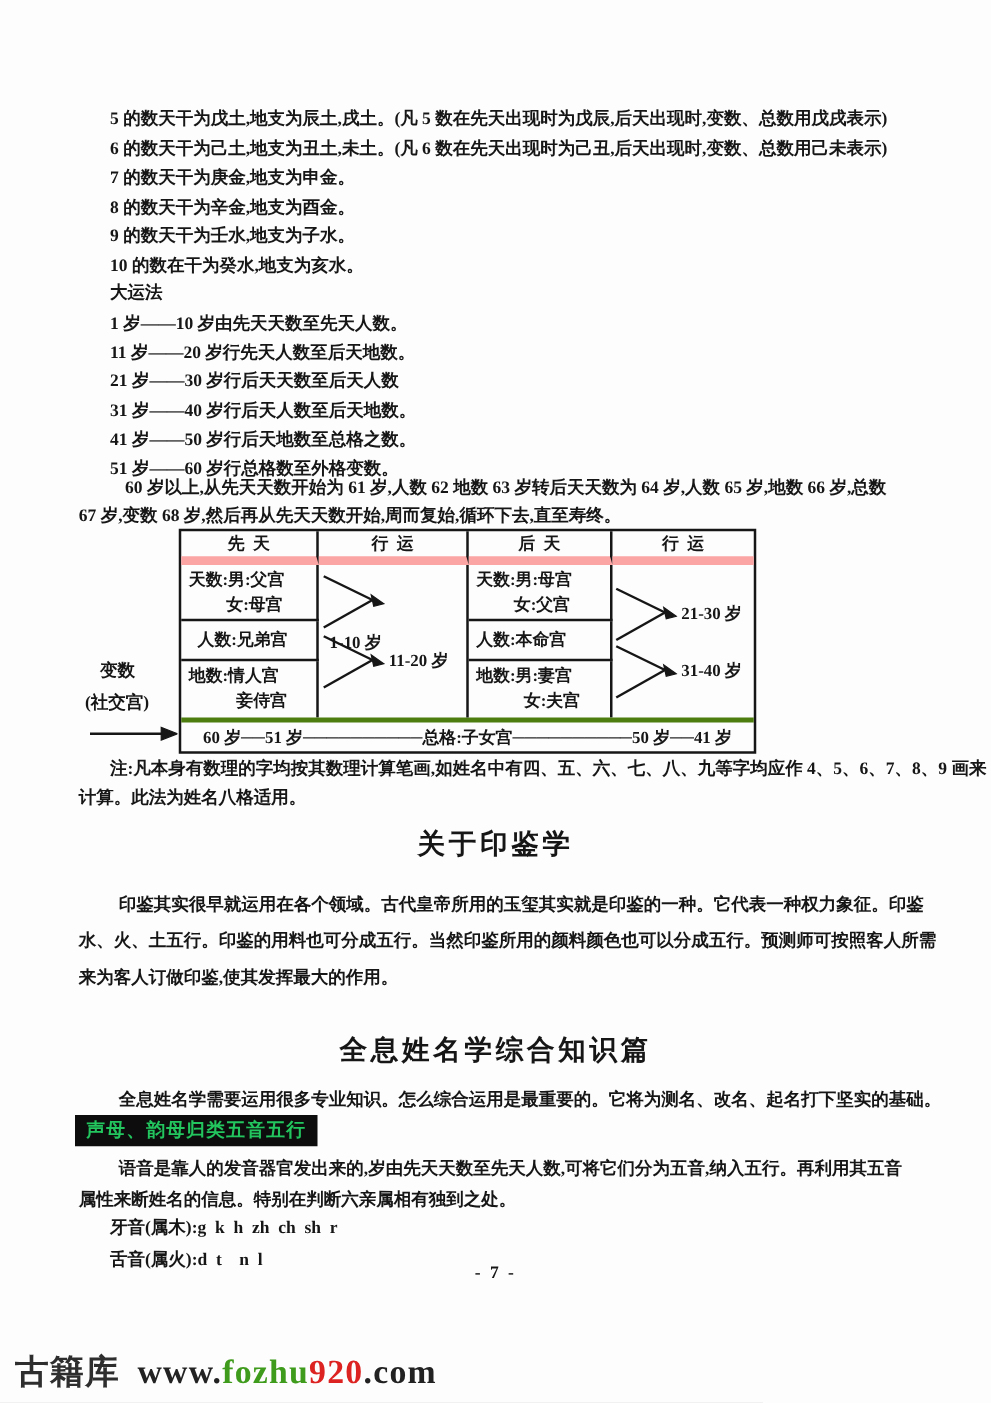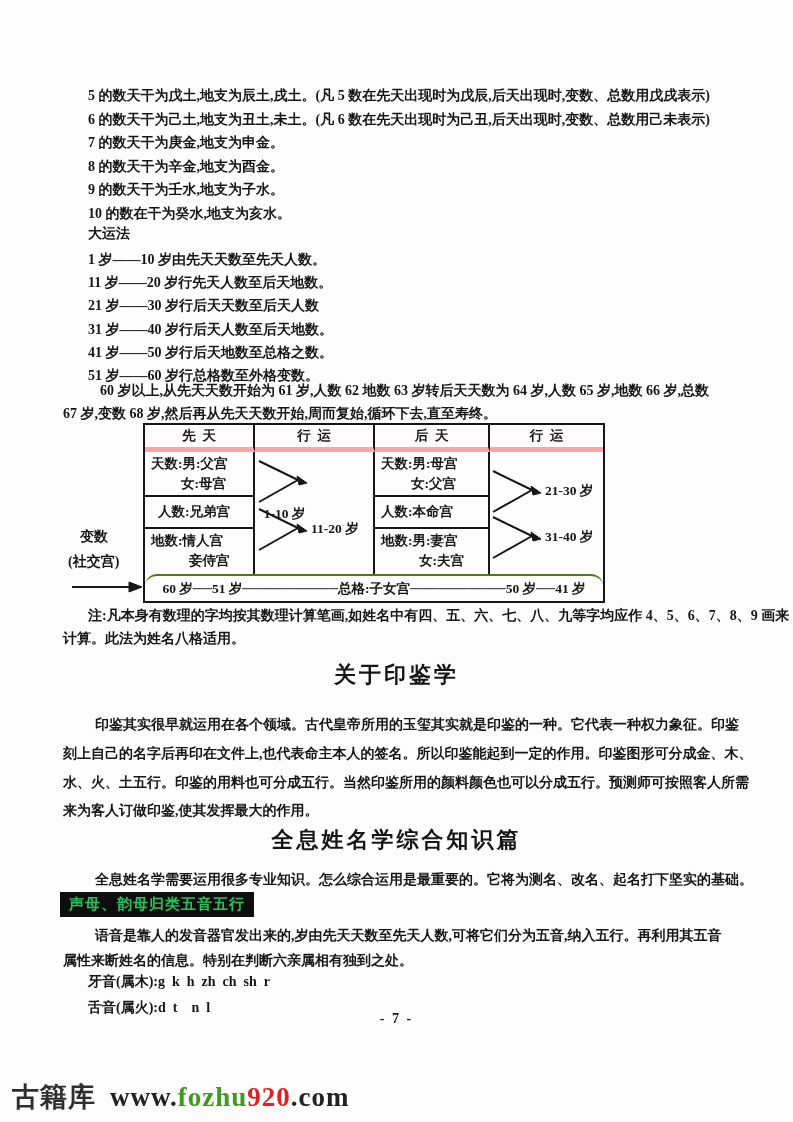--- a/index.html
+++ b/index.html
@@ -34,30 +34,30 @@
   #line-she{left:88px;top:999px;}
   #pageno{left:0;width:793px;top:1011px;text-align:center;font-weight:700;letter-spacing:2px;}
   
   .ntable{
     left:143px;top:423px;display:grid;
     grid-template-columns:110px 120px 115px 113px;
     grid-template-rows:27px 45px 32px 45px 27px;
     border:2px solid #161616;font-weight:700;font-size:13.5px;line-height:20px;
   }
   .ntable .th{display:flex;align-items:center;justify-content:center;
-    border-bottom:5px solid #fca5a5;white-space:pre;text-align:right;}
+    border-bottom:7px solid #fca5a5;white-space:pre;text-align:right;}
   .ntable .vr{border-right:2px solid #161616;}
   .cell{padding:2px 6px;}
   .cell .sub{padding-left:30px;}
   .cell .sub2{padding-left:38px;}
   .cmid{display:flex;align-items:center;padding:0 6px;}
   .hr{border-bottom:2px solid #161616;}
   .span3{grid-row:2/5;position:relative;}
-  .tbottom{grid-column:1/5;grid-row:5;border-top:2px solid #4d7c0f;
-    display:flex;align-items:center;justify-content:center;white-space:pre;border-radius:12px;}
+  .tbottom{grid-column:1/5;grid-row:5;border-top:4px solid #4d7c0f;
+    display:flex;align-items:center;justify-content:center;white-space:pre;}
   .arrow-group{position:absolute;display:flex;align-items:center;}
   .arrow-group .agl{margin-left:3px;}
   #ag-a{top:6px;left:3px;flex-direction:column;}  #ag-b{top:54px;left:3px;}
   #ag-c{top:16px;left:2px;} #ag-d{top:62px;left:2px;}
   
   #side-bianshu{left:80px;top:528px;font-weight:700;}
   #side-shejiao{left:68px;top:553px;font-weight:700;}
   #side-arrow{left:72px;top:580px;}
   
   #wm{left:12px;top:1079px;font-size:27px;font-weight:700;letter-spacing:1px;white-space:pre;}
@@ -172,21 +172,20 @@
   </svg>
 
   <div class="abs" id="blk-note">
     <div class="first">注:凡本身有数理的字均按其数理计算笔画,如姓名中有四、五、六、七、八、九等字均应作 4、5、6、7、8、9 画来</div>
     <div>计算。此法为姓名八格适用。</div>
   </div>
 
   <div class="abs heading" id="h-seal">关于印鉴学</div>
   <div class="abs" id="blk-seal">
     <div class="first">印鉴其实很早就运用在各个领域。古代皇帝所用的玉玺其实就是印鉴的一种。它代表一种权力象征。印鉴</div>
-    <div>刻上自己的名字后再印在文件上,也代表命主本人的签名。所以印鉴能起到一定的作用。印鉴图形可分成金、木、</div>
     <div>水、火、土五行。印鉴的用料也可分成五行。当然印鉴所用的颜料颜色也可以分成五行。预测师可按照客人所需</div>
     <div>来为客人订做印鉴,使其发挥最大的作用。</div>
   </div>
 
   <div class="abs heading" id="h-holo">全息姓名学综合知识篇</div>
   <div class="abs" id="blk-holo">
     <div class="first">全息姓名学需要运用很多专业知识。怎么综合运用是最重要的。它将为测名、改名、起名打下坚实的基础。</div>
   </div>
   <div class="abs" id="tag">声母、韵母归类五音五行</div>
   <div class="abs" id="blk-speech">

